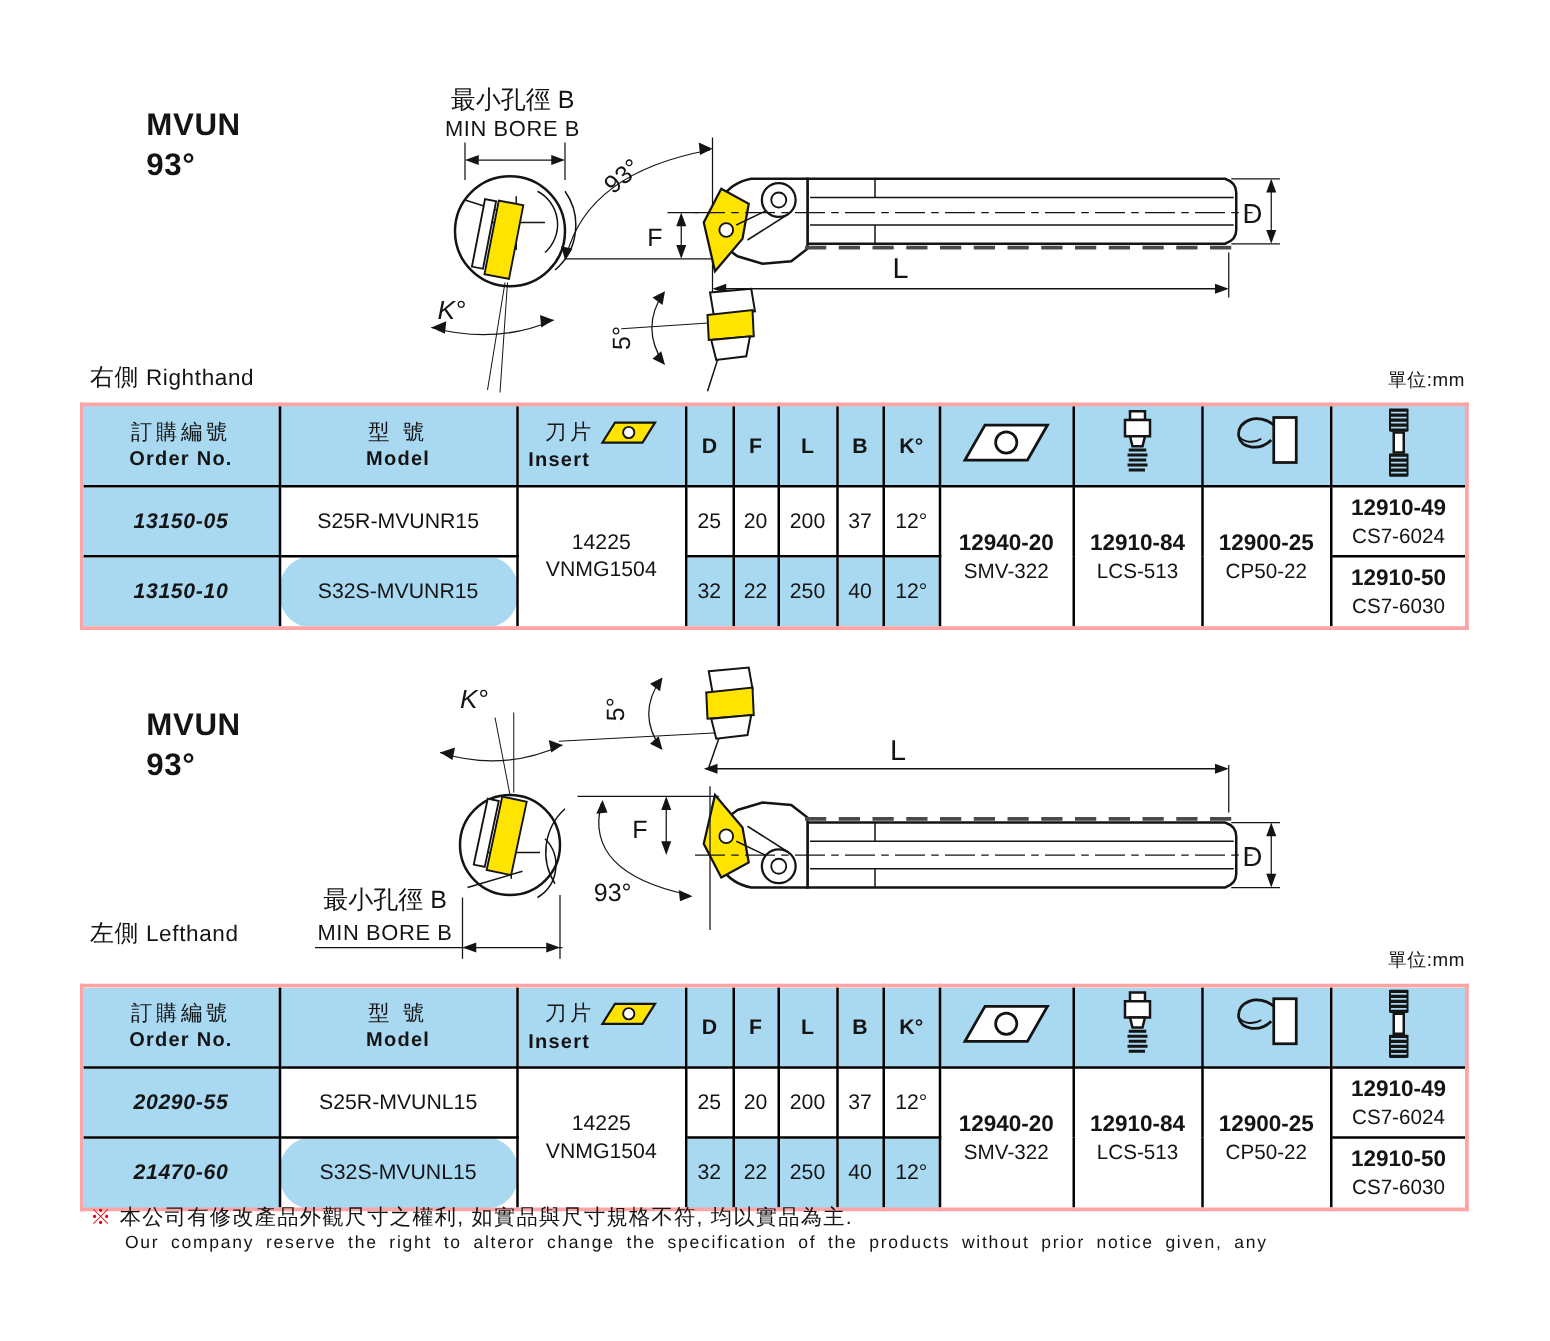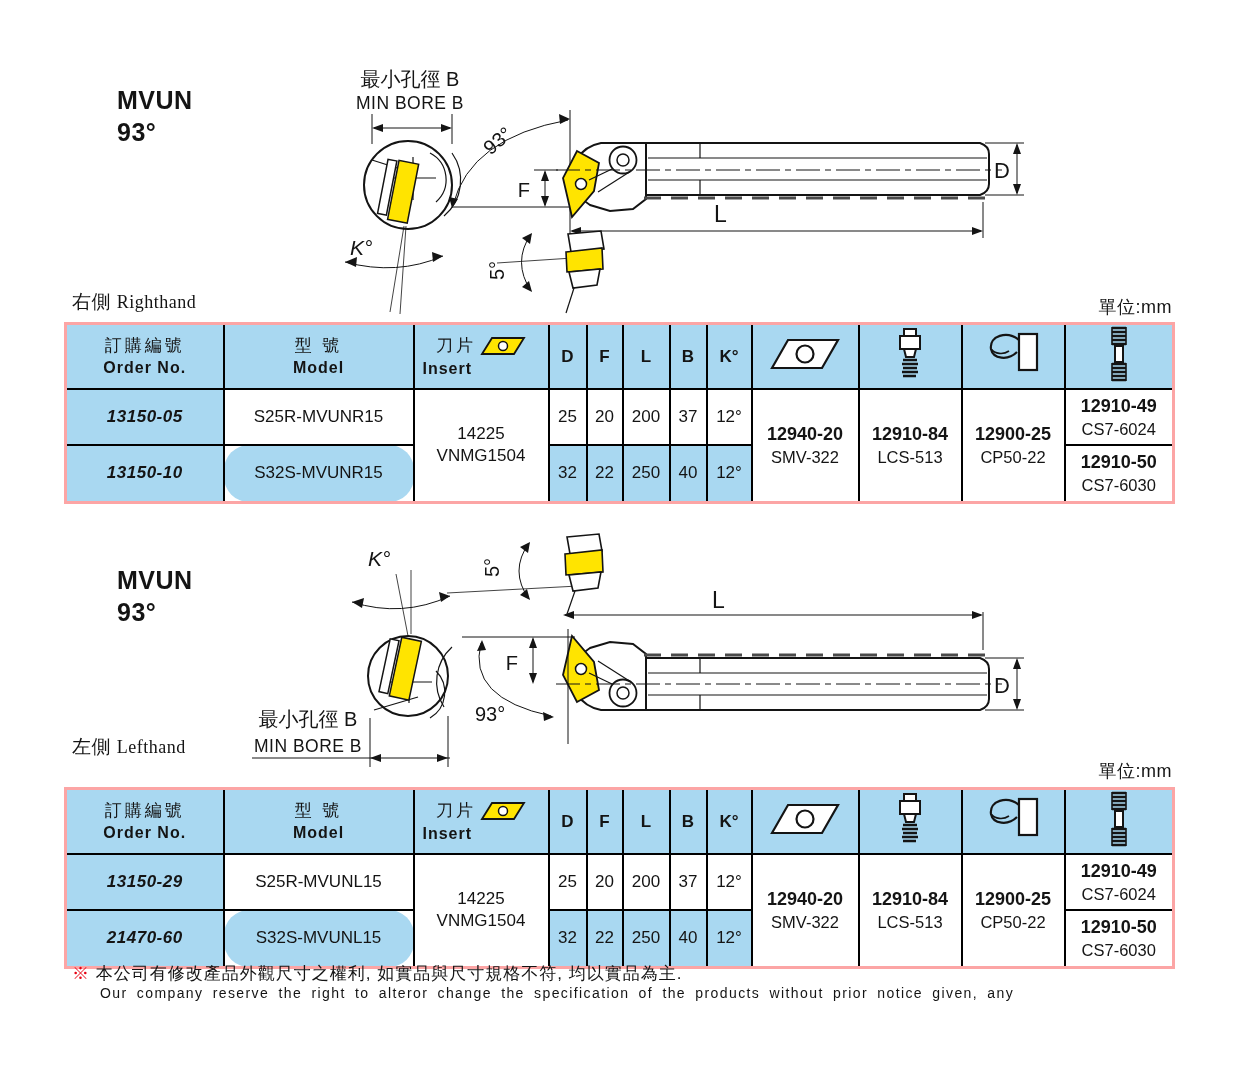--- a/index.html
+++ b/index.html
@@ -1,22 +1,22 @@
 <!DOCTYPE html>
 <html><head>
 <meta charset="utf-8">
 <style>
   html,body{margin:0;padding:0;background:#fff;}
   .page{position:relative;width:1240px;height:1073px;background:#fff;overflow:hidden;
         font-family:"Liberation Sans",sans-serif;color:#141414;}
   .abs{position:absolute;}
   .series-title{font-size:25px;font-weight:bold;line-height:32px;letter-spacing:.5px;margin-left:44px;}
   .hand-label{font-size:19px;letter-spacing:.5px;}
-  .hand-label .en{font-size:18px;font-family:Liberation Serif, serif;}
-  .unit-label{font-size:18px;text-align:right;width:172px;left:1000px;letter-spacing:.5px;}
+  .hand-label .en{font-size:18px;}
+  .unit-label{font-size:15px;text-align:right;width:172px;left:1000px;letter-spacing:.5px;}
   svg text{font-family:"Liberation Sans",sans-serif;fill:#141414;}
   .t20{font-size:20px;}
   .t17{font-size:17.5px;letter-spacing:.5px;}
   .t21i{font-size:21px;font-style:italic;}
   .t20i{font-size:20px;}
   .t22{font-size:22px;}
   .t23{font-size:23px;}
   .ln{stroke:#141414;stroke-width:1;fill:none;}
   .ln12{stroke:#141414;stroke-width:1.2;fill:none;}
   .ln2{stroke:#141414;stroke-width:2;fill:#fff;}
@@ -454,21 +454,21 @@
         <svg width="28" height="58" viewBox="0 0 28 58">
           <rect x="10" y="21" width="8" height="16" fill="#fff" stroke="#141414" stroke-width="2"></rect>
           <path d="M7,3 h14 M7,7 h14 M7,11 h14 M7,15 h14 M7,19 h14" stroke="#141414" stroke-width="2.6" fill="none"></path>
           <path d="M7,2 v18 M21,2 v18" stroke="#141414" stroke-width="1.6" fill="none"></path>
           <path d="M7,39 h14 M7,43 h14 M7,47 h14 M7,51 h14 M7,55 h14" stroke="#141414" stroke-width="2.6" fill="none"></path>
           <path d="M7,38 v18 M21,38 v18" stroke="#141414" stroke-width="1.6" fill="none"></path>
         </svg>
       </td>
     </tr>
     <tr class="r1">
-      <td class="order blue">13150-29</td>
+      <td class="order blue">20290-55</td>
       <td class="model">S25R-MVUNL15</td>
       <td rowspan="2">
         <div class="pn2" style="font-size:17px">14225</div>
         <div class="pn2" style="font-size:17px">VNMG1504</div>
       </td>
       <td>25</td>
       <td>20</td>
       <td>200</td>
       <td>37</td>
       <td>12°</td>

